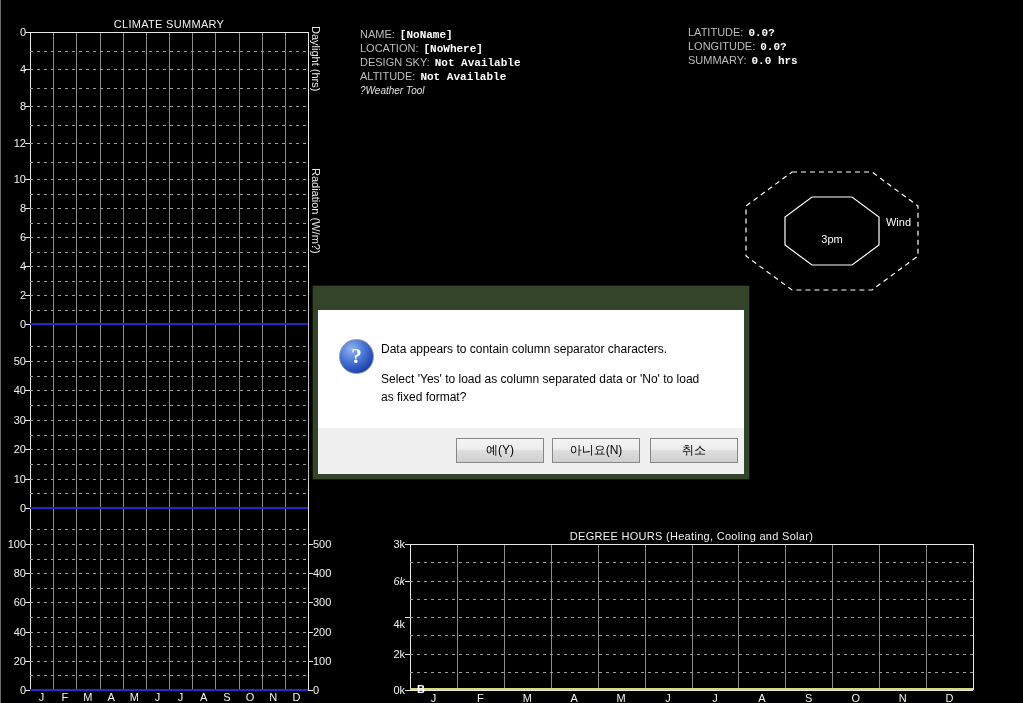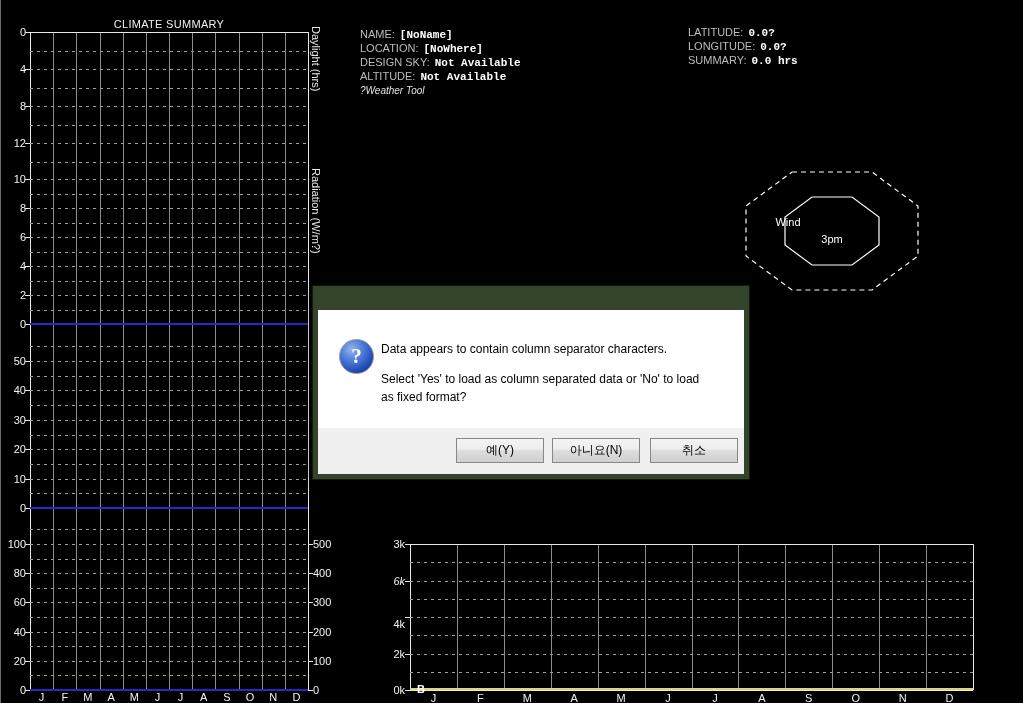--- a/index.html
+++ b/index.html
@@ -211,23 +211,24 @@
     </div>
     <div class="info-row" style="left:688px;top:54px;">
       <span class="lbl">SUMMARY:</span><span class="val">0.0 hrs</span>
     </div>
   </div>
 
   <svg id="wind-rose-svg" width="185" height="130" viewBox="0 0 185 130">
     <polygon points="52,7 132,7 178,41 178,91 132,125 52,125 6,91 6,41" fill="none" stroke="#ffffff" stroke-width="1.2" stroke-dasharray="5 4"></polygon>
     <polygon points="72,32 112,32 139,52 139,80 112,100 72,100 45,80 45,52" fill="none" stroke="#ffffff" stroke-width="1.2"></polygon>
   </svg>
-  <div class="wind-text" style="left:748px;top:216px;">Wind</div>
+  <div class="wind-text" style="left:831px;top:216px;text-align:right;">Wind</div>
   <div class="wind-text" style="left:792px;top:233px;">3pm</div>
 
+  <div class="chart-title" style="left:410px;top:530px;width:563px;">DEGREE HOURS (Heating, Cooling and Solar)</div>
   <div id="degree-chart">
       <div class="vline" style="left: 410px; top: 544px; height: 146px; background: rgb(232, 232, 232);"></div>
       <div class="vline" style="left: 456.917px; top: 544px; height: 146px; background: rgb(140, 140, 140);"></div>
       <div class="vline" style="left: 503.833px; top: 544px; height: 146px; background: rgb(140, 140, 140);"></div>
       <div class="vline" style="left: 550.75px; top: 544px; height: 146px; background: rgb(140, 140, 140);"></div>
       <div class="vline" style="left: 597.667px; top: 544px; height: 146px; background: rgb(140, 140, 140);"></div>
       <div class="vline" style="left: 644.583px; top: 544px; height: 146px; background: rgb(140, 140, 140);"></div>
       <div class="vline" style="left: 691.5px; top: 544px; height: 146px; background: rgb(140, 140, 140);"></div>
       <div class="vline" style="left: 738.417px; top: 544px; height: 146px; background: rgb(140, 140, 140);"></div>
       <div class="vline" style="left: 785.333px; top: 544px; height: 146px; background: rgb(140, 140, 140);"></div>

